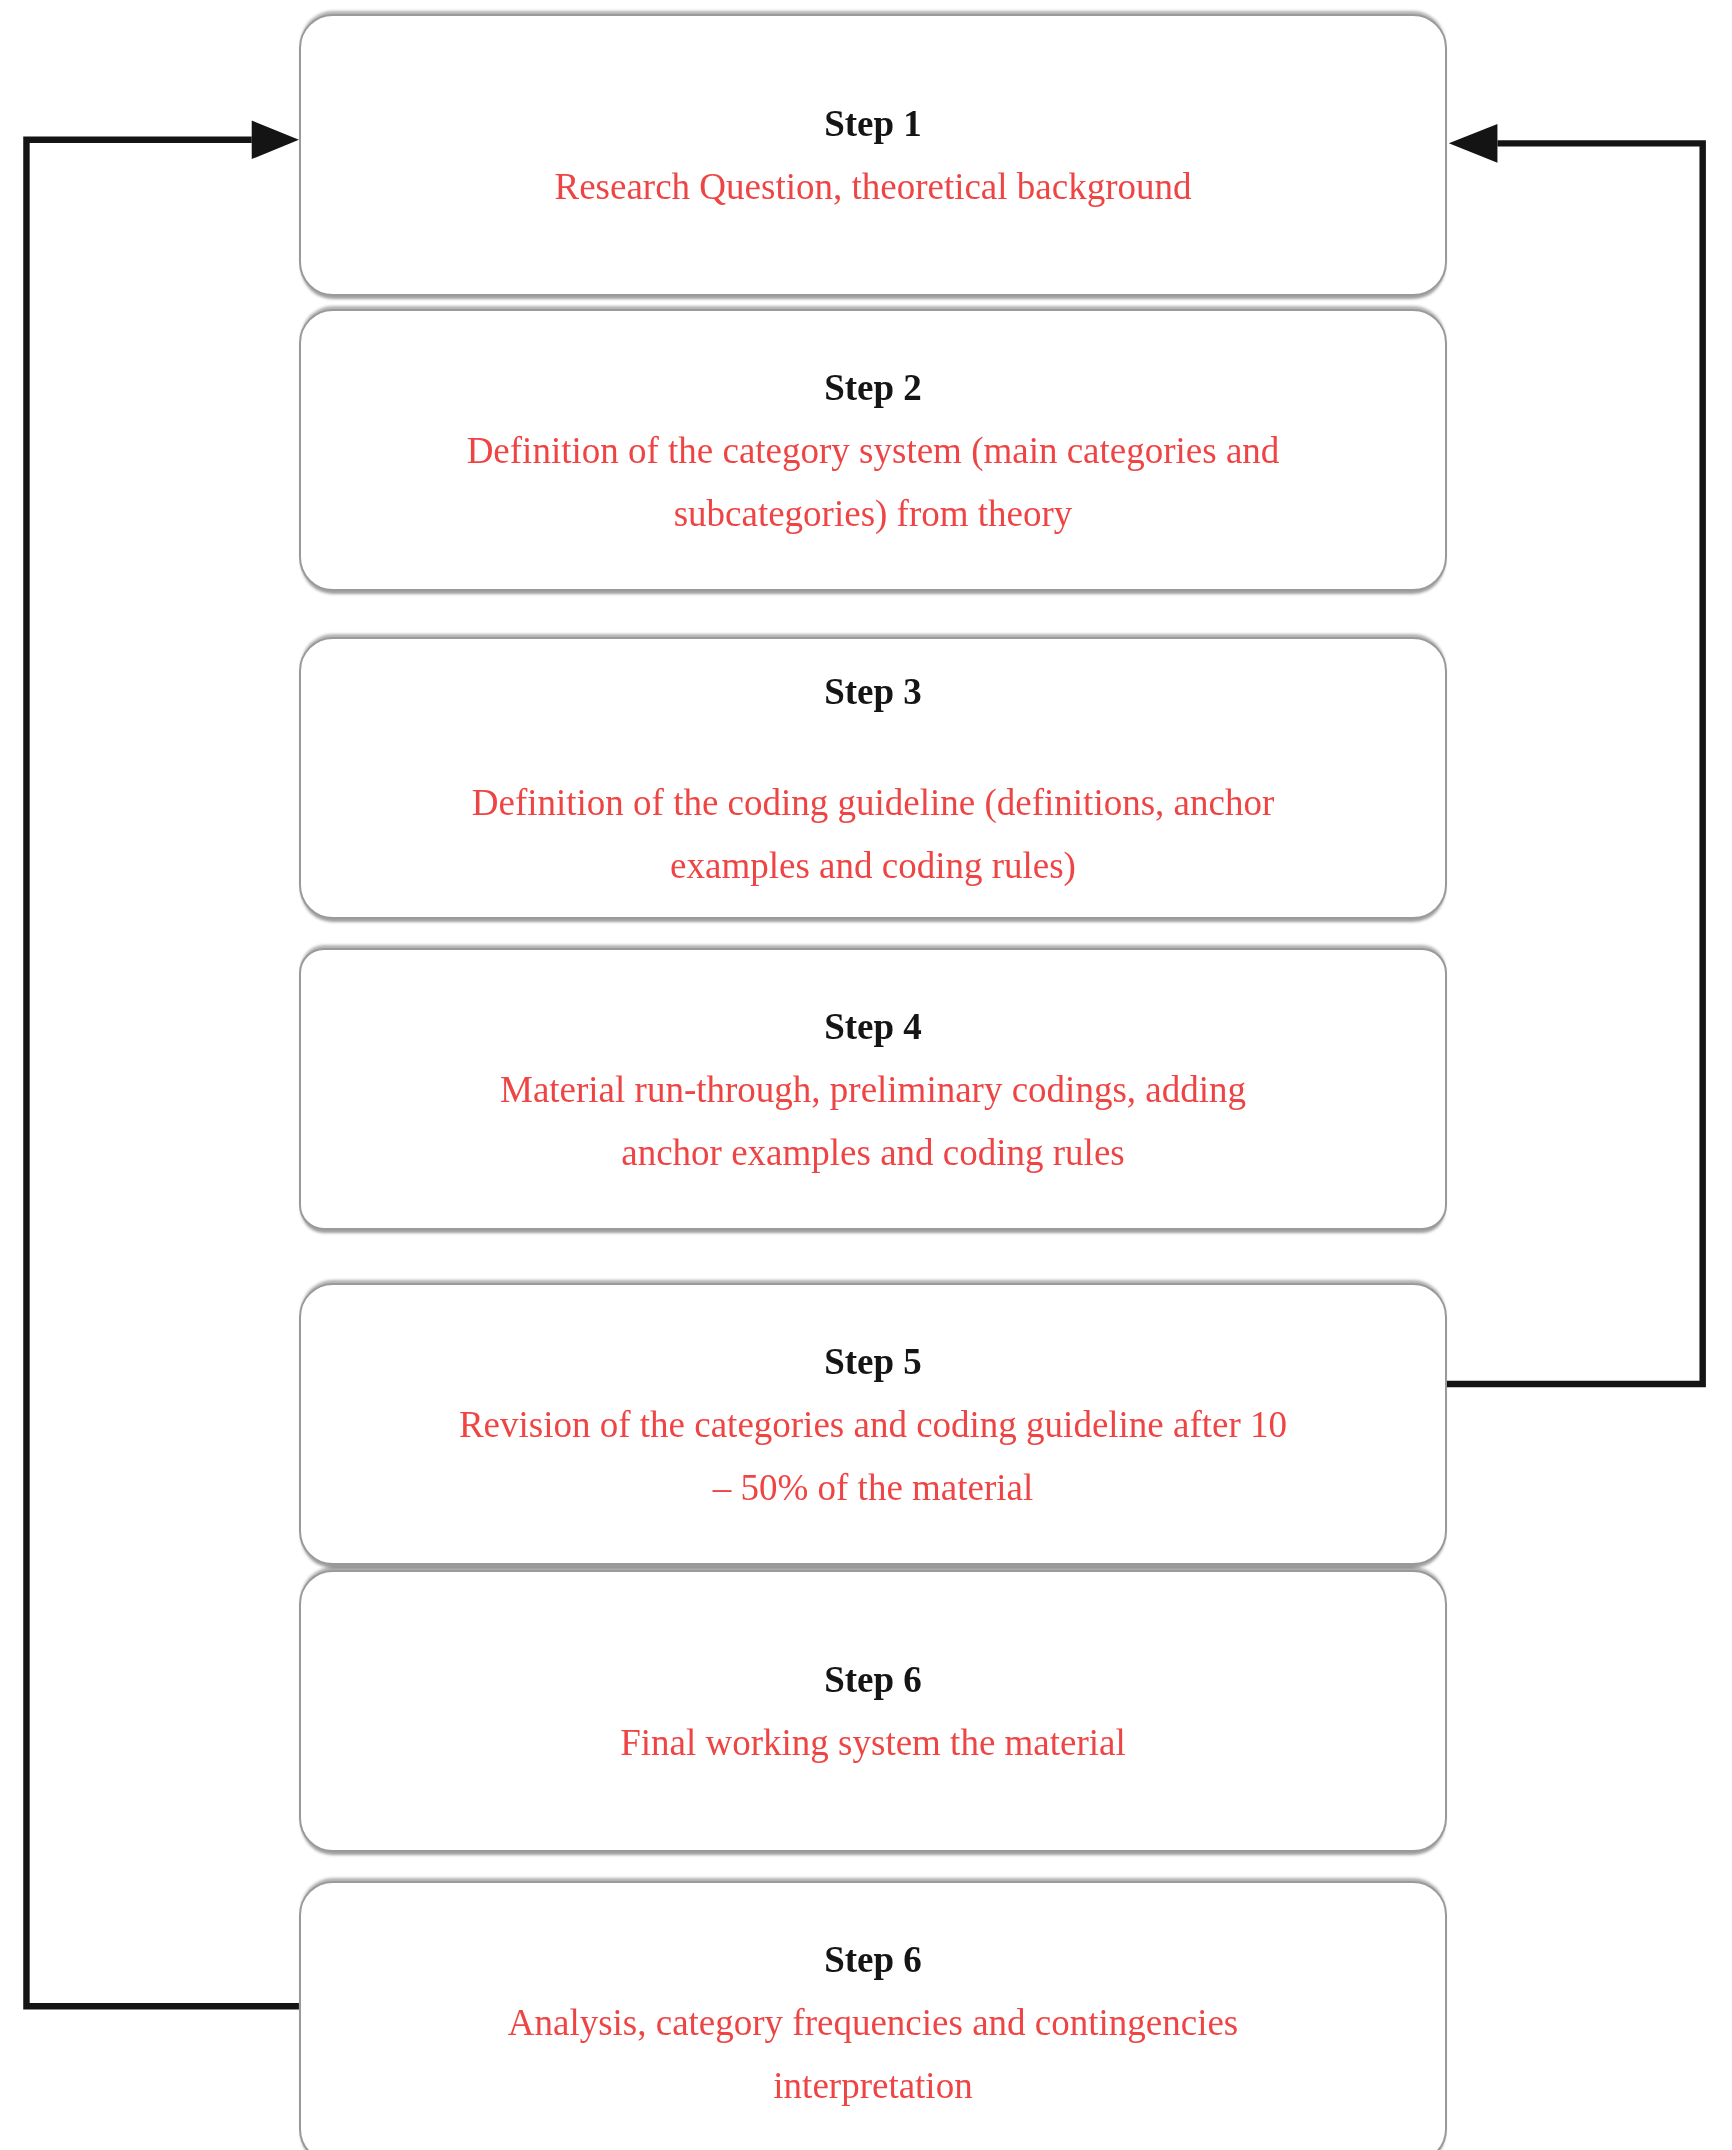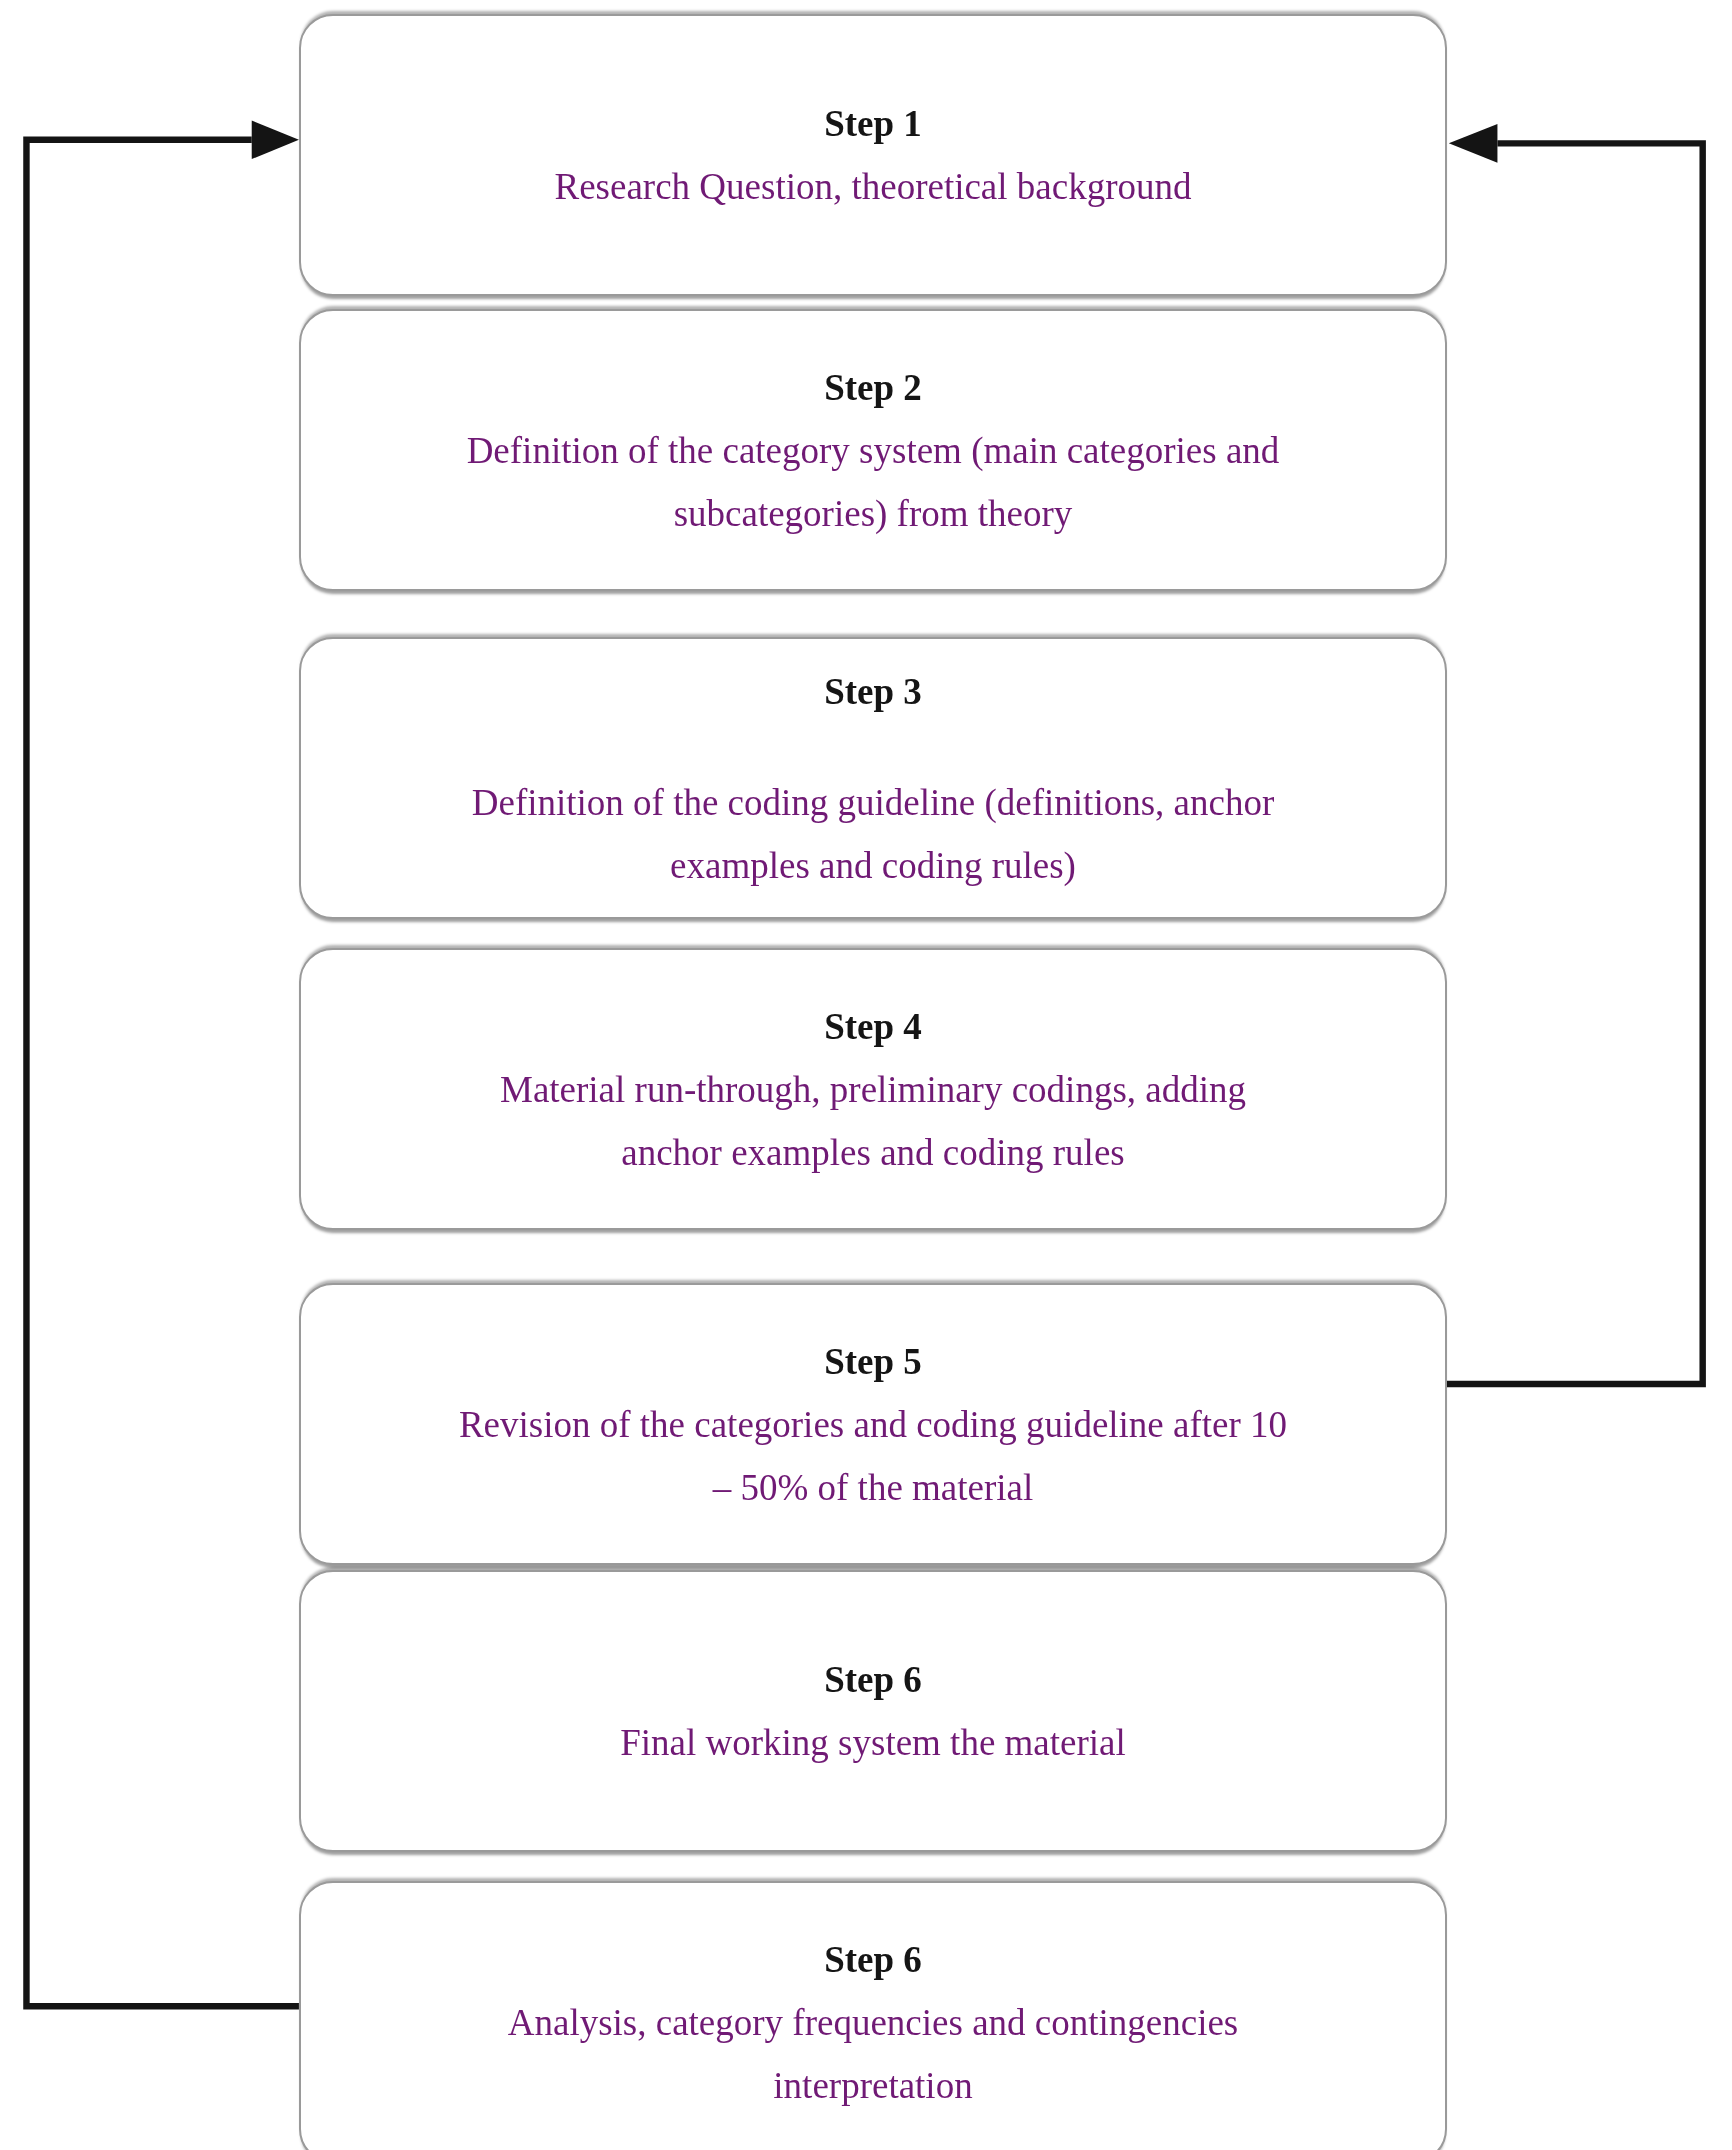--- a/index.html
+++ b/index.html
@@ -41,28 +41,28 @@
   }
   .step-title {
     font-weight: bold;
     font-size: 37px;
     line-height: 63px;
     color: #151515;
   }
   .step-body {
     font-size: 37px;
     line-height: 63px;
-    color: #701a75;
+    color: #ef4444;
     white-space: pre-line;
     max-width: 1101px;
   }
   .box-1 { top: 14.3px; }
   .box-2 { top: 309px; }
   .box-3 { top: 637px; gap: 48px; }
-  .box-4 { top: 948px; }
+  .box-4 { top: 948px; border-radius: 25px; }
   .box-5 { top: 1259px; margin-top: 24px; }
   .box-6 { top: 1570px; }
   .box-7 { top: 1881px; }
 </style>
 </head>
 <body>
 
 <div class="canvas">
 
   <svg class="connector-layer" width="1732" height="2151" viewBox="0 0 2422 3007">

